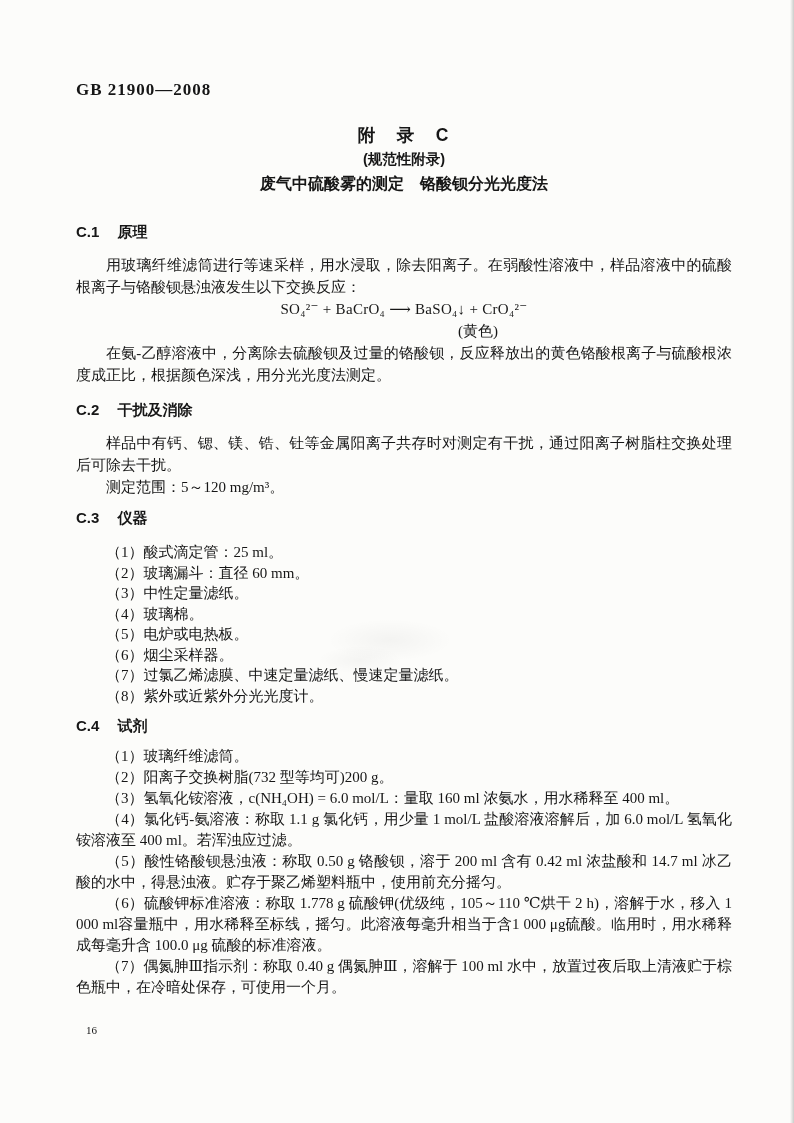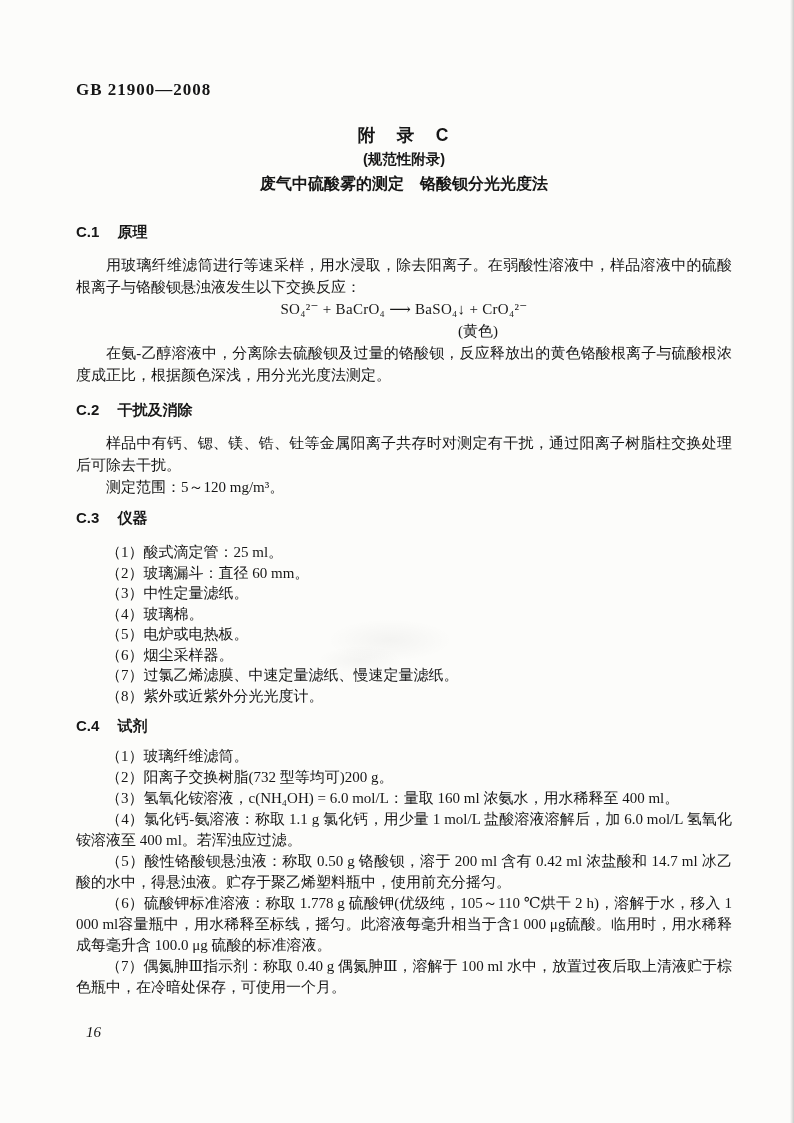--- a/index.html
+++ b/index.html
@@ -62,22 +62,21 @@
   .item{
     margin:0;
     text-indent:2em;
     text-align:justify;
   }
   .s-c3 .item{line-height:20.5px;}
   .s-c4 .item{line-height:21px;}
   .page-number{
     position:absolute;
     left:86px;top:1024px;
-    font-size:15px;
-    font-style:italic;
+    font-size:11px;
   }
 </style>
 </head>
 <body>
 
 <div class="page">
 
   <div class="doc-header">GB 21900—2008</div>
 
   <div class="title-block">

